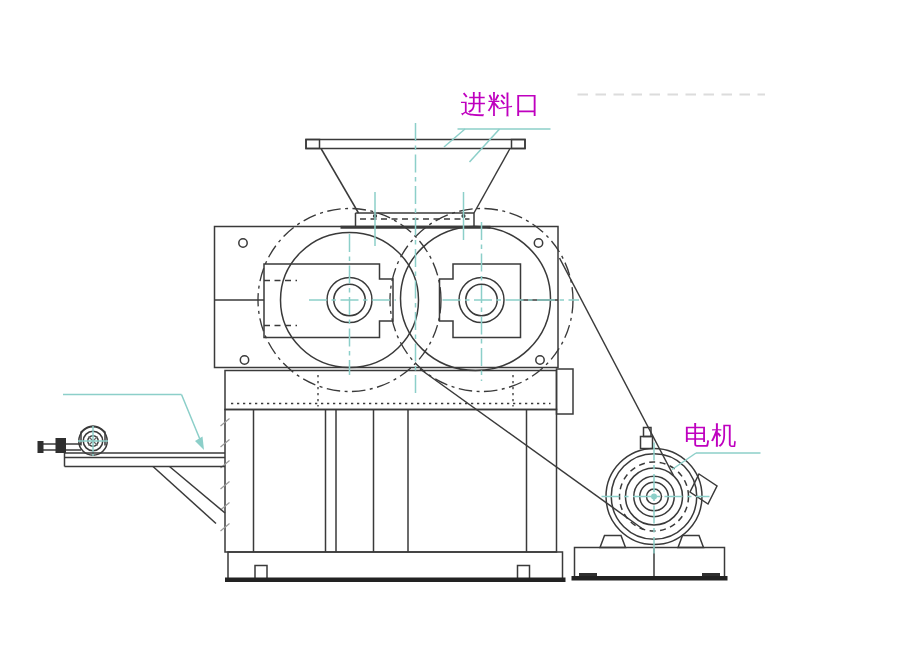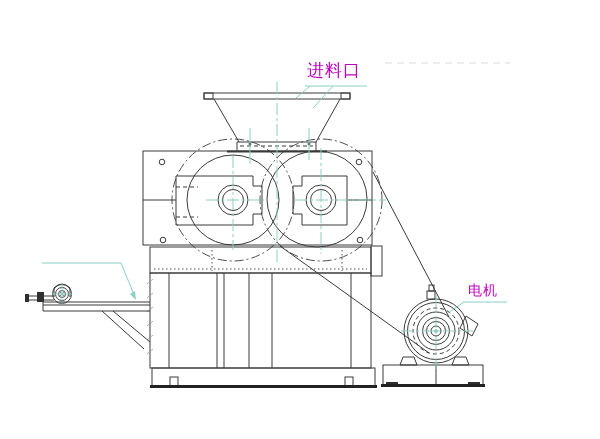--- a/index.html
+++ b/index.html
@@ -13,21 +13,21 @@
   .dot{stroke-dasharray:1.5 2.5;stroke-width:.9;}
   .cl{stroke:#8ccfc9;stroke-width:1;fill:none;}
   .cld{stroke:#8ccfc9;stroke-width:1;fill:none;stroke-dasharray:12 3 3 3;}
   .thick{stroke:#222;stroke-width:3;fill:none;}
   .faint{stroke:#dcdcdc;stroke-width:1.2;fill:none;stroke-dasharray:7 5;}
   .darkfill{fill:#2f2f2f;stroke:none;}
   .whitebox{fill:#ffffff;stroke:#3a3a3a;stroke-width:1;}
   .label{position:absolute;color:#bf00bf;white-space:nowrap;line-height:1;}
   .label-feed{left:307px;top:62px;font-size:17px;letter-spacing:1px;}
   .label-conv{left:41px;top:245px;font-size:16px;letter-spacing:0px;}
-  .label-motor{left:468px;top:283px;font-size:14px;letter-spacing:1px;}
+  .label-motor{left:456px;top:283px;font-size:17px;letter-spacing:1px;}
 </style>
 </head>
 <body>
 
 <div class="canvas">
   <svg width="600" height="439" viewBox="0 0 600 439">
 
     <line class="faint" x1="385" y1="63" x2="510" y2="63"></line>
 
     <g>

